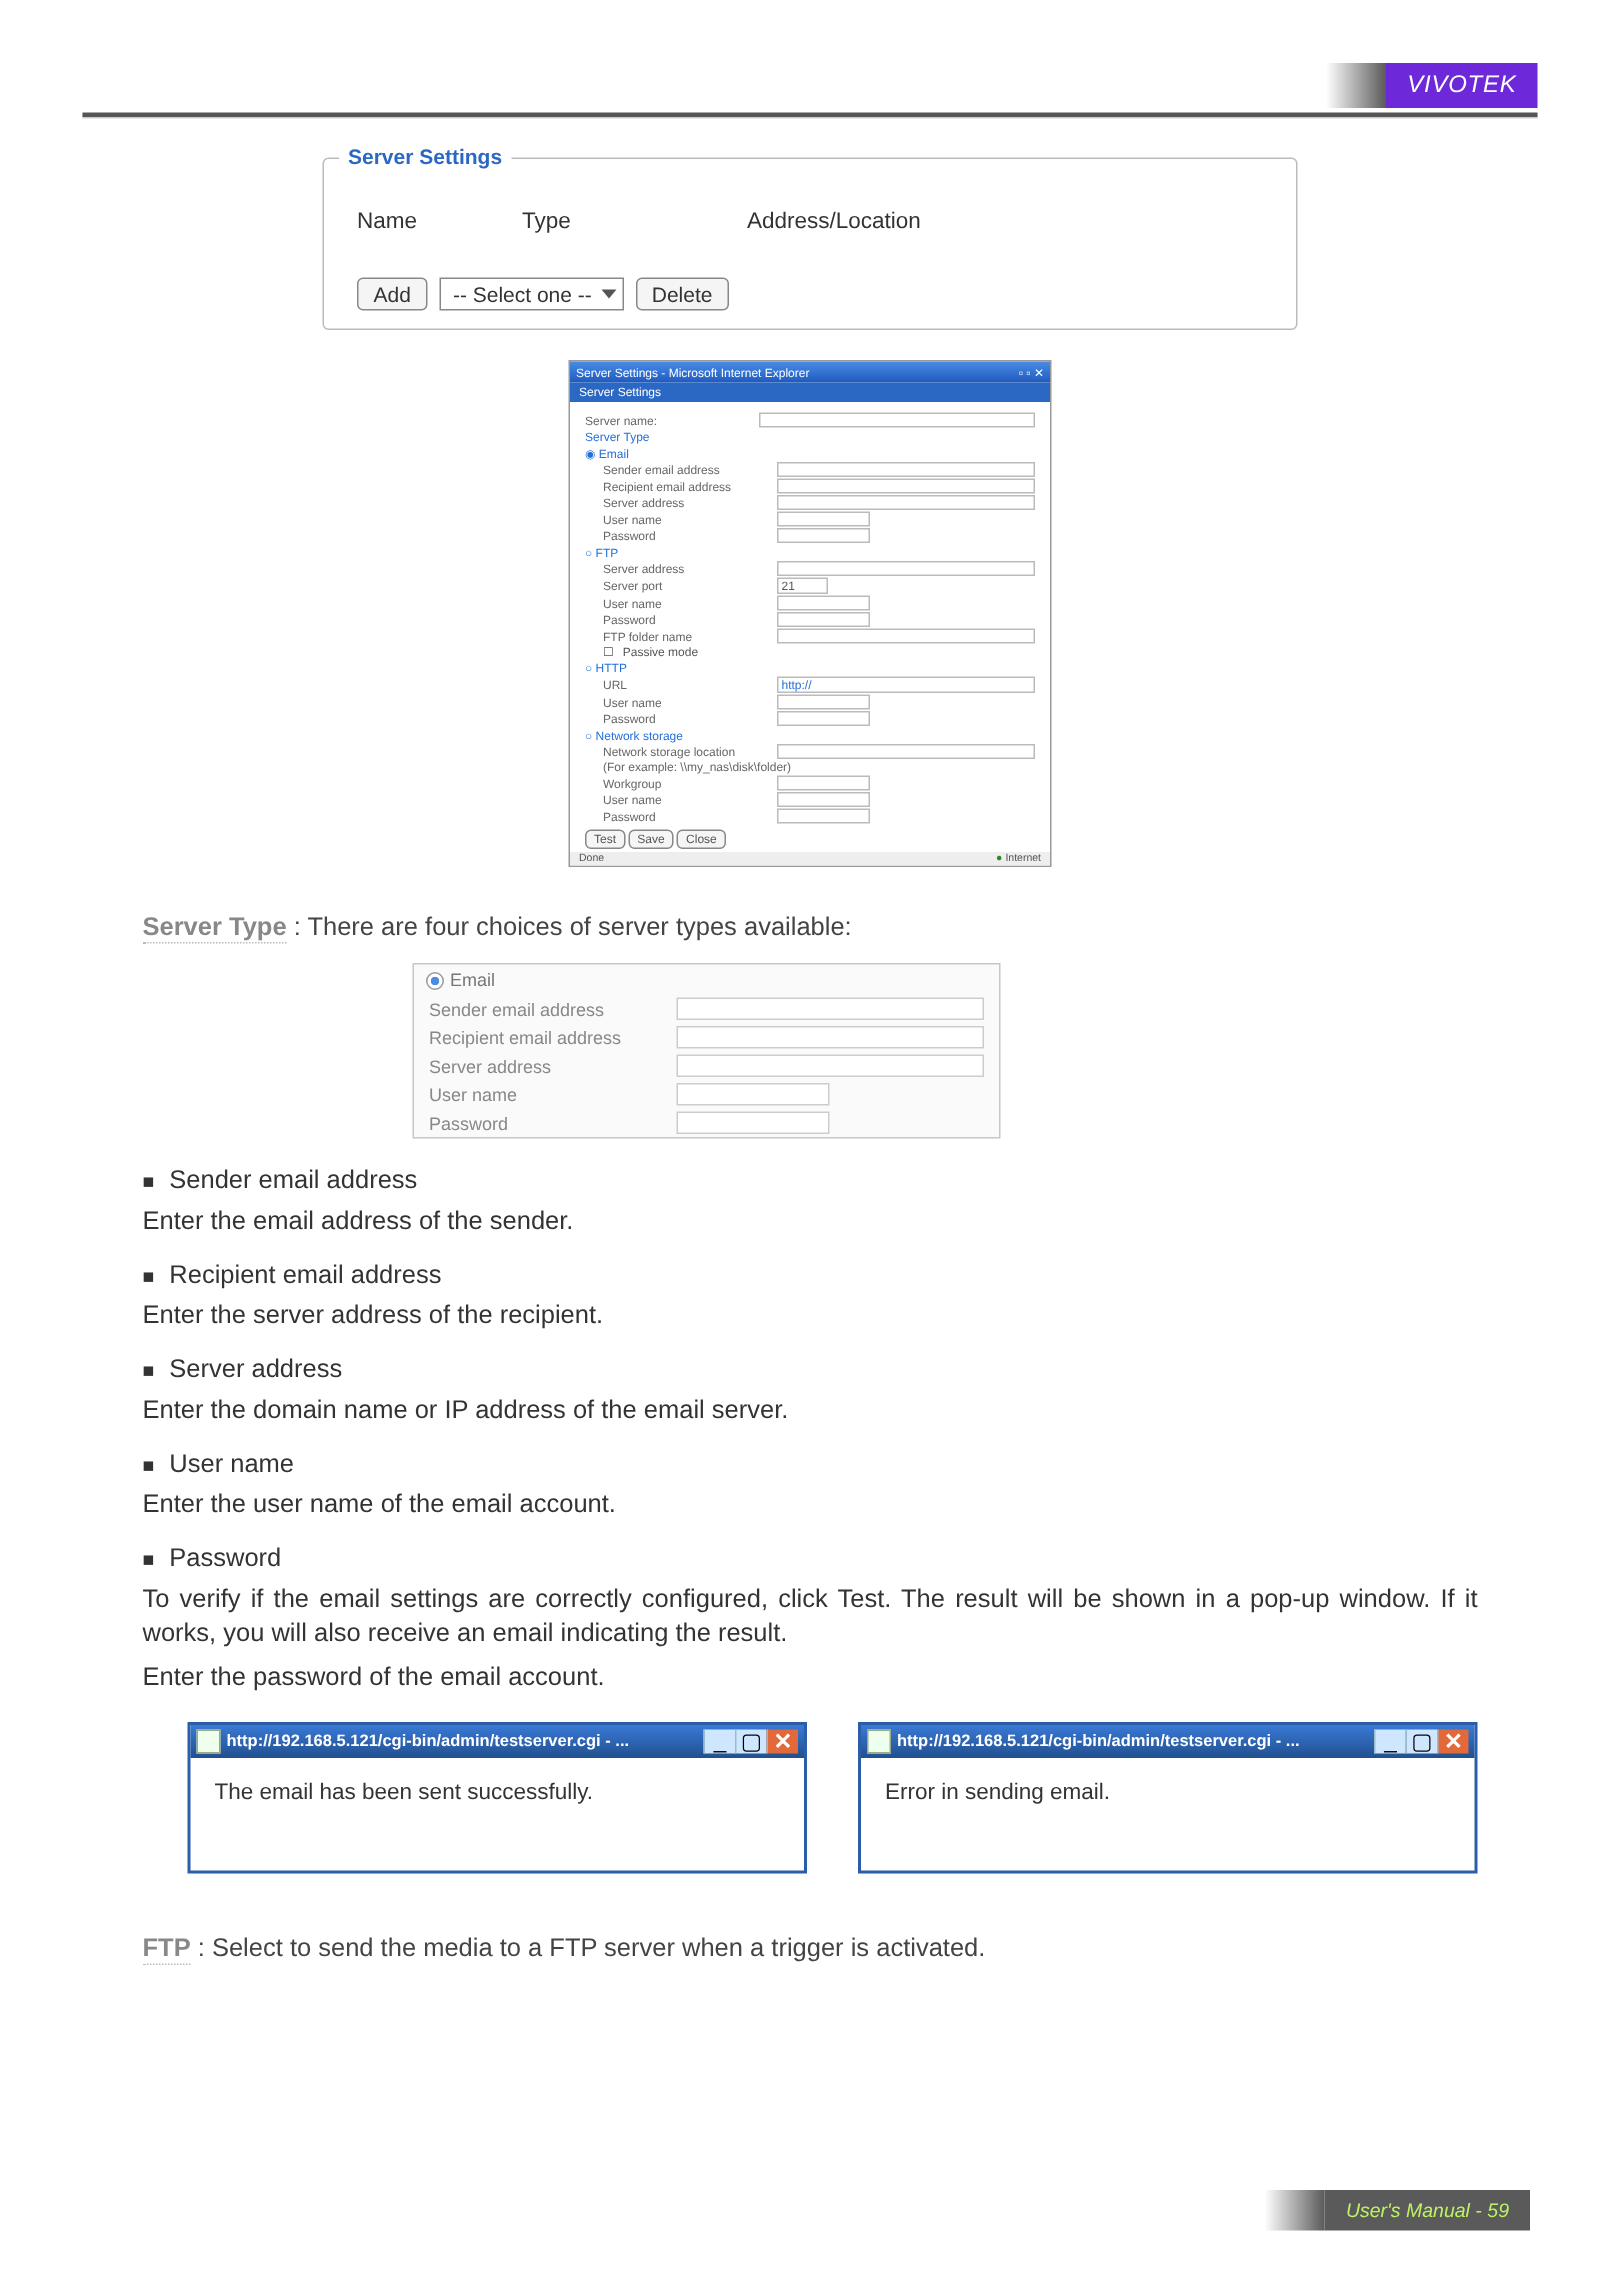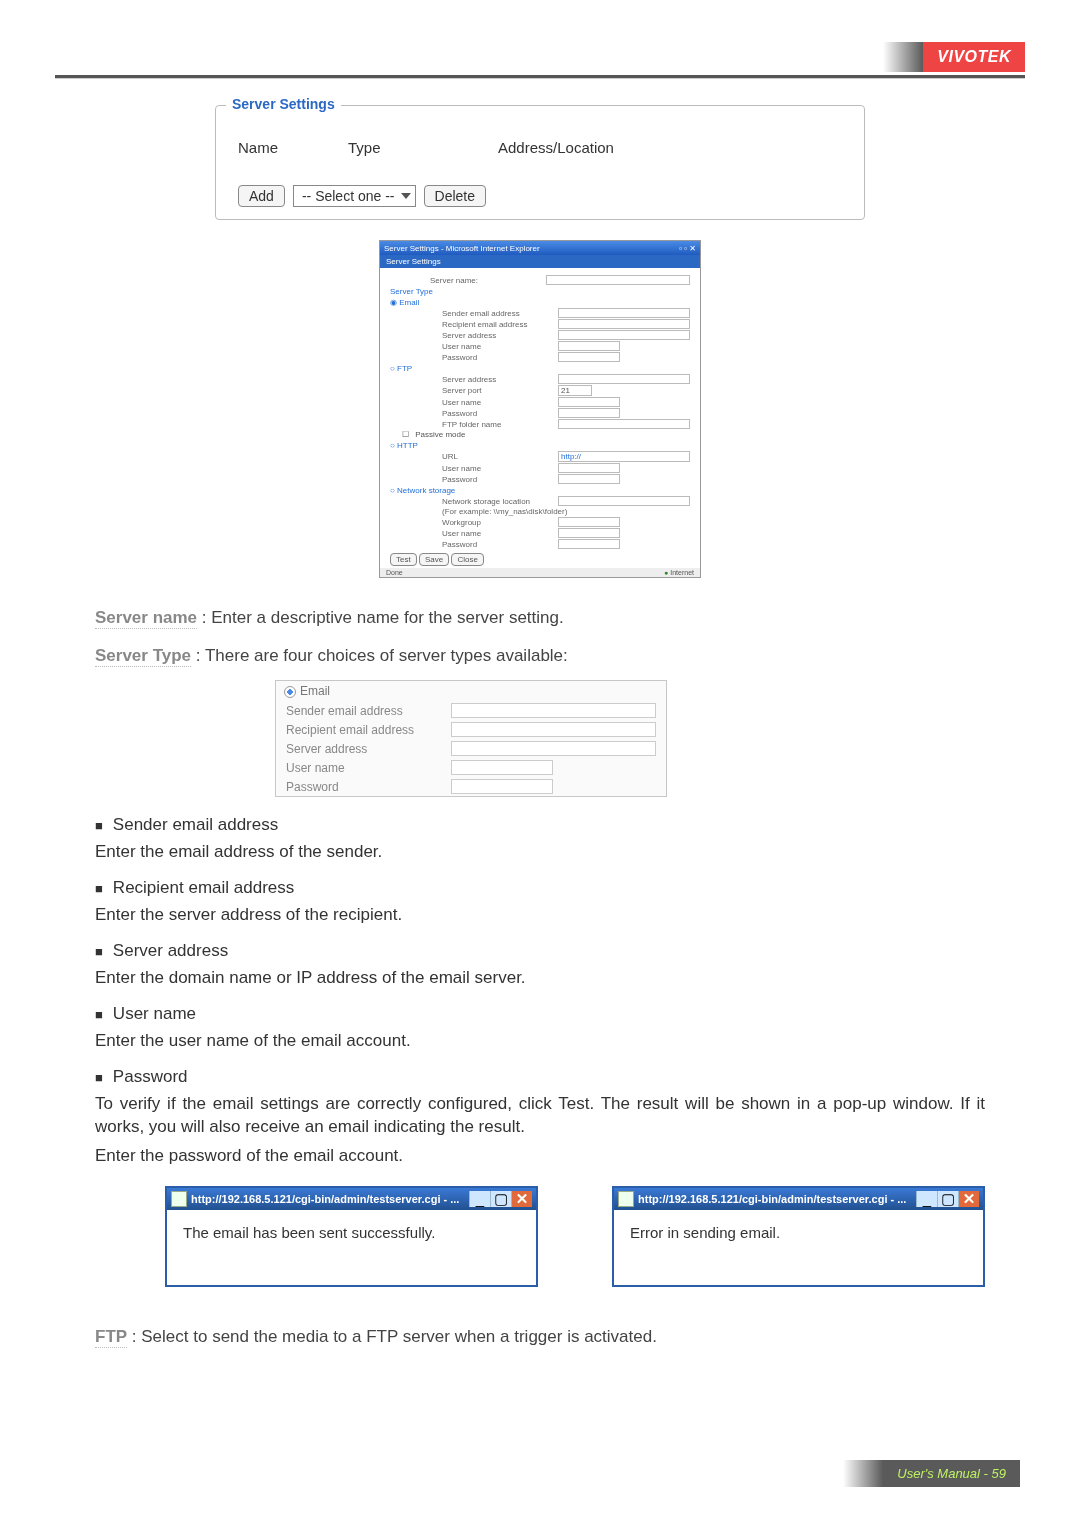--- a/index.html
+++ b/index.html
@@ -1,56 +1,56 @@
 <!DOCTYPE html>
 <html><head>
 <meta charset="utf-8">
 <style>
 html,body{margin:0;padding:0;font-family:Arial,Helvetica,sans-serif;background:#fff;}
 .page{width:1080px;height:1527px;position:relative;box-sizing:border-box;padding:50px 95px 60px 95px;}
-.header-brand{position:absolute;top:42px;right:55px;color:#fff;background:#ef4444;padding:6px 14px;font-style:italic;font-weight:bold;font-size:16px;letter-spacing:.5px;}
+.header-brand{position:absolute;top:42px;right:55px;color:#fff;background:#6d28d9;padding:6px 14px;font-style:italic;font-weight:normal;font-size:16px;letter-spacing:.5px;}
 .header-brand::before{content:"";position:absolute;left:-40px;top:0;bottom:0;width:40px;background:linear-gradient(90deg,rgba(90,90,90,0)0%,#5a5a5a 100%);}
 .top-rule{position:absolute;top:75px;left:55px;right:55px;height:3px;background:#555;box-shadow:0 1px 0 #ccc;}
 .content{margin-top:55px;}
 .fieldset{border:1px solid #bbb;border-radius:4px;padding:28px 22px 12px 22px;margin:0 120px 0 120px;position:relative;font-size:15px;color:#333;}
 .fieldset .legend{position:absolute;top:-10px;left:10px;background:#fff;padding:0 6px;color:#2b68c4;font-weight:bold;font-size:14px;}
 .tbl-head{display:flex;gap:40px;padding:5px 0;border-bottom:0;}
 .tbl-head span:nth-child(1){width:70px;}
 .tbl-head span:nth-child(2){width:110px;}
 .tbl-head span:nth-child(3){flex:1;}
 .btnrow{margin-top:24px;display:flex;gap:8px;align-items:center;}
 .uibtn{border:1px solid #888;border-radius:4px;background:#f5f5f5;padding:2px 10px;font-size:14px;}
 .sel{border:1px solid #888;background:#fff;padding:2px 4px 2px 8px;font-size:14px;display:flex;align-items:center;gap:6px;text-align:center;}
 .chev{border-left:5px solid transparent;border-right:5px solid transparent;border-top:6px solid #555;display:inline-block;}
 .shot1{margin:20px auto 30px auto;width:320px;border:1px solid #999;background:#fff;font-size:8px;color:#555;}
 .shot1 .titlebar{height:14px;background:linear-gradient(#4a8be6,#1f5bbf);color:#fff;display:flex;align-items:center;justify-content:space-between;padding:0 4px;font-size:8px;}
 .shot1 .hdr{background:#2b68c4;color:#fff;padding:2px 6px;font-size:8px;}
 .shot1 .body{padding:6px 10px 4px 10px;}
 .shot1 .lbl{color:#2370d8;font-size:8px;margin:2px 0 1px 0;}
 .shot1 .row{display:flex;align-items:center;gap:6px;margin:1px 0;}
-.shot1 .row .t{width:110px;color:#666;margin-left:40px;}
+.shot1 .row .t{width:110px;color:#666;}
 .shot1 .row .f{flex:1;height:8px;border:1px solid #bbb;}
 .shot1 .btns{margin-top:6px;}
 .shot1 .status{background:#eee;display:flex;justify-content:space-between;padding:1px 6px;font-size:7px;color:#555;}
 .shot1 .status .dot{color:#2a8a2a;}
 .def{margin:18px 0 6px 0;font-size:17px;color:#444;}
 .def .term{color:#888;font-weight:bold;border-bottom:1px dotted #bbb;padding-bottom:1px;}
 .shot2{margin:14px 0 18px 180px;width:390px;border:1px solid #c7c7c7;background:#fafafa;font-size:12px;color:#888;}
 .shot2 .r{display:flex;align-items:center;gap:10px;padding:2px 10px;}
 .shot2 .r .label{width:155px;}
 .shot2 .r .field{flex:1;height:13px;border:1px solid #ccc;background:#fff;}
 .shot2 .r .short{width:100px;flex:none;}
 .shot2 .radiohead{padding:3px 8px;color:#777;}
 .shot2 .radiohead .r-icon{display:inline-block;width:10px;height:10px;border:1px solid #999;border-radius:50%;background:radial-gradient(circle,#4a8be6 0 40%,#fff 41% 100%);vertical-align:middle;margin-right:4px;}
 .bul{margin:14px 0 4px 0;font-size:17px;color:#333;}
 .bul::before{content:"■";color:#333;font-size:13px;margin-right:10px;}
 .para{font-size:17px;color:#333;margin:6px 0 6px 0;line-height:1.35;}
 .para.just{text-align:justify;}
 .popup-row{display:flex;gap:34px;margin:18px 0 0 30px;}
-.popup{width:420px;border:2px solid #2b5ea8;background:#fff;font-size:15px;margin-left:40px;}
+.popup{width:420px;border:2px solid #2b5ea8;background:#fff;font-size:15px;}
 .popup .tb{height:22px;background:linear-gradient(#3a79d6,#21508f);display:flex;align-items:center;justify-content:space-between;padding:0 4px;}
 .popup .tb .fav{width:14px;height:14px;background:#efe;border:1px solid #9a8;}
 .popup .tb .ttl{color:#fff;font-weight:bold;font-size:11px;flex:1;padding-left:4px;white-space:nowrap;overflow:hidden;}
 .popup .tb .winbtns{display:flex;gap:0;}
 .popup .tb .wb{width:20px;height:16px;border-left:1px solid #9bc;display:flex;align-items:center;justify-content:center;background:#cfe6ff;}
 .popup .tb .wb.close{background:#e26a3a;color:#fff;font-weight:bold;}
 .popup .msg{padding:14px 16px 44px 16px;color:#333;font-size:15px;}
 .footer{position:absolute;bottom:40px;right:60px;color:#bef264;background:#5a5a5a;padding:6px 14px;font-style:italic;font-size:13px;}
 .footer::before{content:"";position:absolute;left:-40px;top:0;bottom:0;width:40px;background:linear-gradient(90deg,rgba(90,90,90,0)0%,#5a5a5a 100%);}
 </style>
@@ -189,21 +189,20 @@
           <span class="uibtn" style="font-size:8px;padding:1px 5px;">Save</span>
           <span class="uibtn" style="font-size:8px;padding:1px 5px;">Close</span>
         </div>
       </div>
       <div class="status">
         <span>Done</span>
         <span><span class="dot">●</span> <span>Internet</span></span>
       </div>
     </div>
 
-    <div class="def"><span class="term">Server name</span><span> :</span><span> Enter a descriptive name for the server setting.</span></div>
     <div class="def"><span class="term">Server Type</span><span> :</span><span> There are four choices of server types available:</span></div>
 
     <div class="shot2">
       <div class="radiohead"><span class="r-icon"></span><span>Email</span></div>
       <div class="r">
           <span class="label">Sender email address</span>
           <span class="field"></span>
         </div>
       <div class="r">
           <span class="label">Recipient email address</span>

